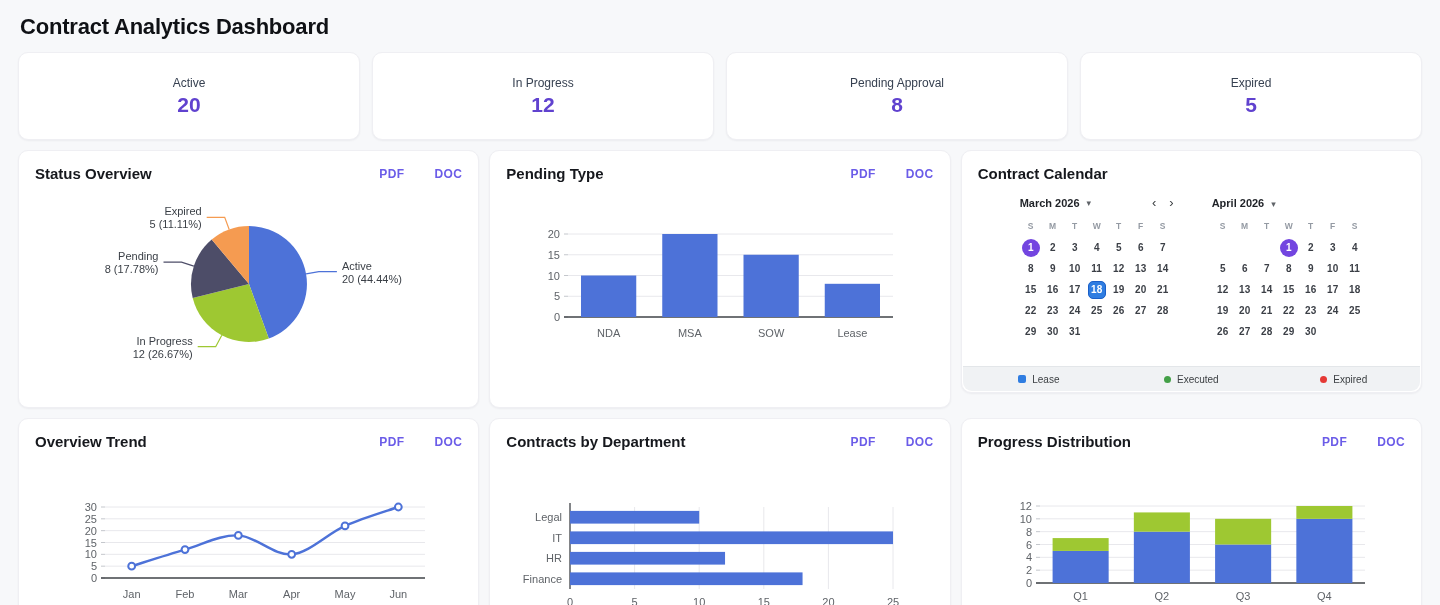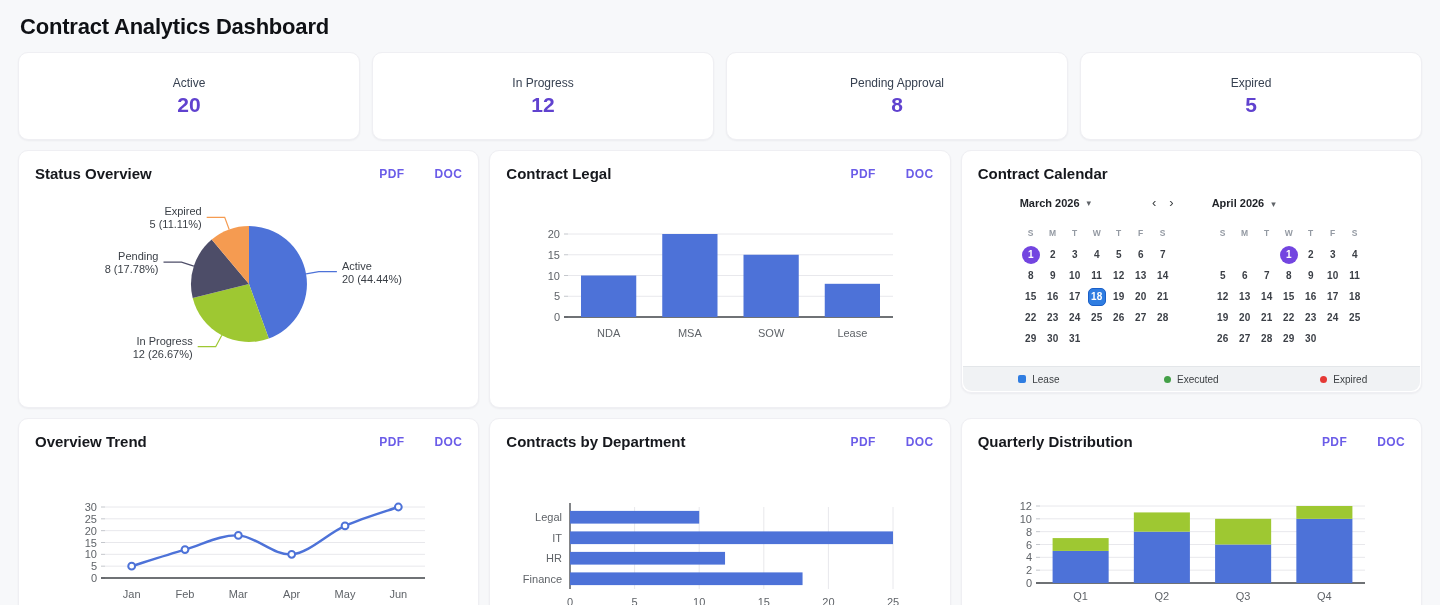--- a/index.html
+++ b/index.html
@@ -32,21 +32,21 @@
   .links { display:flex; }
   .link { color:var(--accent,#6b5ce8); font-weight:700; font-size:12px; letter-spacing:.4px; cursor:pointer; margin-left:30px; }
   .chart { margin-top:2px; }
   svg text { font-family:"Liberation Sans","DejaVu Sans",sans-serif; }
   .tick { fill:#5f6368; font-size:11px; }
   .pie-label { fill:#3a3f46; font-size:11px; }
 
   
   .months { display:flex; padding-left:42px; gap:38px; margin-top:12px; }
   .month { width:154px; }
-  .month-head { display:flex; align-items:center; height:18px; margin-bottom:16px; }
+  .month-head { display:flex; align-items:center; height:18px; margin-bottom:9px; }
   .month-name { font-size:11px; font-weight:700; color:#1f2227; }
   .caret { font-size:9px; color:#5f6368; margin-left:7px; }
   .nav { margin-left:auto; display:flex; gap:13px; }
   .nav span { font-size:13px; color:#3c4043; cursor:pointer; line-height:14px; }
   .dow-row, .week-row { display:grid; grid-template-columns:repeat(7,22px); }
   .dow { font-size:8.5px; color:#949aa3; text-align:center; height:16px; font-weight:700; }
   .day { height:21px; font-size:10px; color:#3b3f46; font-weight:600; display:flex; align-items:center; justify-content:center; cursor:pointer; }
   .day.empty { cursor:default; }
   .day .cell { width:18px; height:18px; display:flex; align-items:center; justify-content:center; border-radius:4px; }
   .day.today .cell { background:var(--today,#2f7de1); border:1.5px solid #1a5fc8; color:#fff; border-radius:5px; }
@@ -109,21 +109,21 @@
             <text x="123.47498734304412" y="89.05979339937872" text-anchor="end" class="pie-label">8 (17.78%)</text>
             <path d="M214,100 L176.7,55.6 A58,58 0 0 1 214.0,42.0 Z" fill="#f59b51"></path>
             <polyline points="194.2,45.5 189.7,33.3 171.7,33.3" fill="none" stroke="#f59b51" stroke-width="1.2"></polyline>
             <text x="166.71656982387748" y="31.281823924200523" text-anchor="end" class="pie-label">Expired</text>
             <text x="166.71656982387748" y="44.28182392420052" text-anchor="end" class="pie-label">5 (11.11%)</text>
           </svg></div>
     </div>
 
     <div class="card panel" data-name="contract-type-panel">
       <div class="panel-head">
-        <div class="panel-title" data-name="panel-title">Contract Legal</div>
+        <div class="panel-title" data-name="panel-title">Pending Type</div>
         <div class="links">
           <span class="link" data-name="pdf-export-link">PDF</span>
           <span class="link" data-name="doc-export-link">DOC</span>
         </div>
       </div>
       <div class="chart" data-name="contract-type-bar-chart"><svg width="427" height="200" viewBox="0 0 427 200" data-name="bar-chart-svg">
             <line x1="58" y1="133" x2="62" y2="133" stroke="#c4c7cc" stroke-width="1"></line>
             <text x="54" y="137" text-anchor="end" class="tick">0</text>
             <line x1="62" y1="112.25" x2="387" y2="112.25" stroke="#e8e8ec" stroke-width="1"></line>
             <line x1="58" y1="112.25" x2="62" y2="112.25" stroke="#c4c7cc" stroke-width="1"></line>
@@ -496,21 +496,21 @@
             <text x="56" y="89.75" text-anchor="end" class="tick">IT</text>
             <rect x="64" y="99.895" width="155.04" height="12.709999999999999" fill="#4d72d8"></rect>
             <text x="56" y="110.25" text-anchor="end" class="tick">HR</text>
             <rect x="64" y="120.395" width="232.56" height="12.709999999999999" fill="#4d72d8"></rect>
             <text x="56" y="130.75" text-anchor="end" class="tick">Finance</text>
           </svg></div>
     </div>
 
     <div class="card panel" data-name="quarterly-distribution-panel">
       <div class="panel-head">
-        <div class="panel-title" data-name="panel-title">Quarterly Distribution</div>
+        <div class="panel-title" data-name="panel-title">Progress Distribution</div>
         <div class="links">
           <span class="link" data-name="pdf-export-link">PDF</span>
           <span class="link" data-name="doc-export-link">DOC</span>
         </div>
       </div>
       <div class="chart" data-name="quarterly-stacked-bar-chart"><svg width="427" height="200" viewBox="0 0 427 200" data-name="stacked-bar-chart-svg">
             <line x1="58" y1="131" x2="62" y2="131" stroke="#c4c7cc" stroke-width="1"></line>
             <text x="54" y="135" text-anchor="end" class="tick">0</text>
             <line x1="62" y1="118.16666666666667" x2="387" y2="118.16666666666667" stroke="#e8e8ec" stroke-width="1"></line>
             <line x1="58" y1="118.16666666666667" x2="62" y2="118.16666666666667" stroke="#c4c7cc" stroke-width="1"></line>

